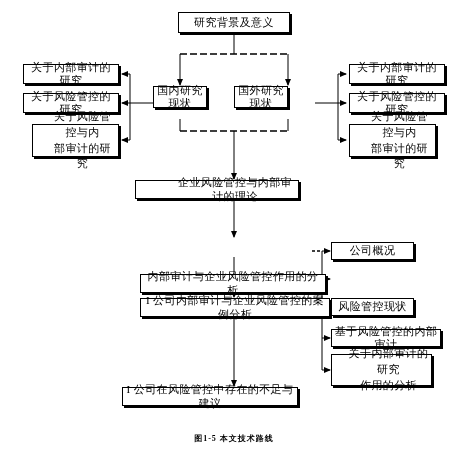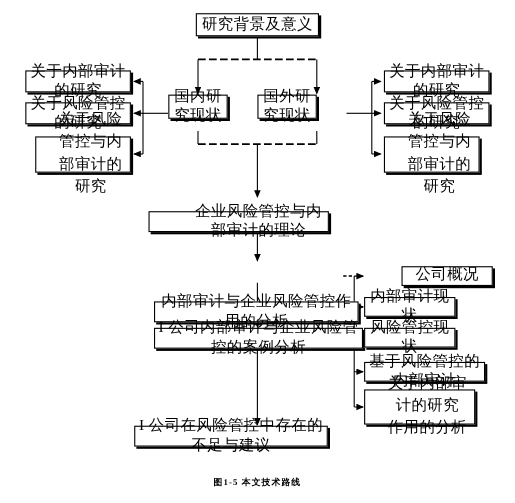--- a/index.html
+++ b/index.html
@@ -15,21 +15,21 @@
     position:absolute;
     box-sizing:border-box;
     background:#ffffff;
     border:1px solid #000000;
     box-shadow:2px 2px 0 0 #000000;
     display:flex;
     align-items:center;
     justify-content:center;
     text-align:center;
     line-height:1.22;
-    font-size:14px;
+    font-size:11px;
     letter-spacing:0.4px;
     z-index:3;
     padding:0 2px;
   }
   .node.two-line{line-height:1.45;padding-left:16px;}
   .node span{display:block;width:100%;}
   .caption{
     position:absolute;
     left:0;width:468px;
     text-align:center;
@@ -126,41 +126,38 @@
   <div class="node" style="left:349px;top:93px;width:96px;height:20px;">
     <span>关于风险管控的研究</span>
   </div>
   <div class="node two-line" style="left:349px;top:124px;width:87px;height:33px;">
     <span>
       <span>关于风险管控与内</span>
       <span>部审计的研究</span>
     </span>
   </div>
 
-  <div class="node" style="left:135px;top:192px;width:164px;height:19px;padding-left:38px;">
+  <div class="node" style="left:135px;top:180px;width:164px;height:19px;padding-left:38px;">
     <span>企业风险管控与内部审计的理论</span>
   </div>
 
   <div class="node" style="left:140px;top:238px;width:186px;height:19px;margin-top:36px;">
     <span>内部审计与企业风险管控作用的分析</span>
   </div>
 
   <div class="node" style="left:122px;top:298px;width:190px;height:19px;margin-left:18px;">
     <span>I 公司内部审计与企业风险管控的案例分析</span>
   </div>
 
   <div class="node" style="left:122px;top:387px;width:176px;height:19px;">
     <span>I 公司在风险管控中存在的不足与建议</span>
   </div>
 
-  <div class="node" style="left:331px;top:242px;width:83px;height:18px;margin-left:34px;">
+  <div class="node" style="left:331px;top:242px;width:83px;height:18px;">
     <span>公司概况</span>
-  </div>
-  <div class="node" style="left:331px;top:270px;width:83px;height:18px;">
-    <span>内部审计现状</span>
   </div>
   <div class="node" style="left:331px;top:298px;width:83px;height:18px;">
     <span>风险管控现状</span>
   </div>
   <div class="node" style="left:331px;top:329px;width:110px;height:18px;">
     <span>基于风险管控的内部审计</span>
   </div>
   <div class="node two-line" style="left:331px;top:354px;width:101px;height:32px;">
     <span>
       <span>关于内部审计的研究</span>

